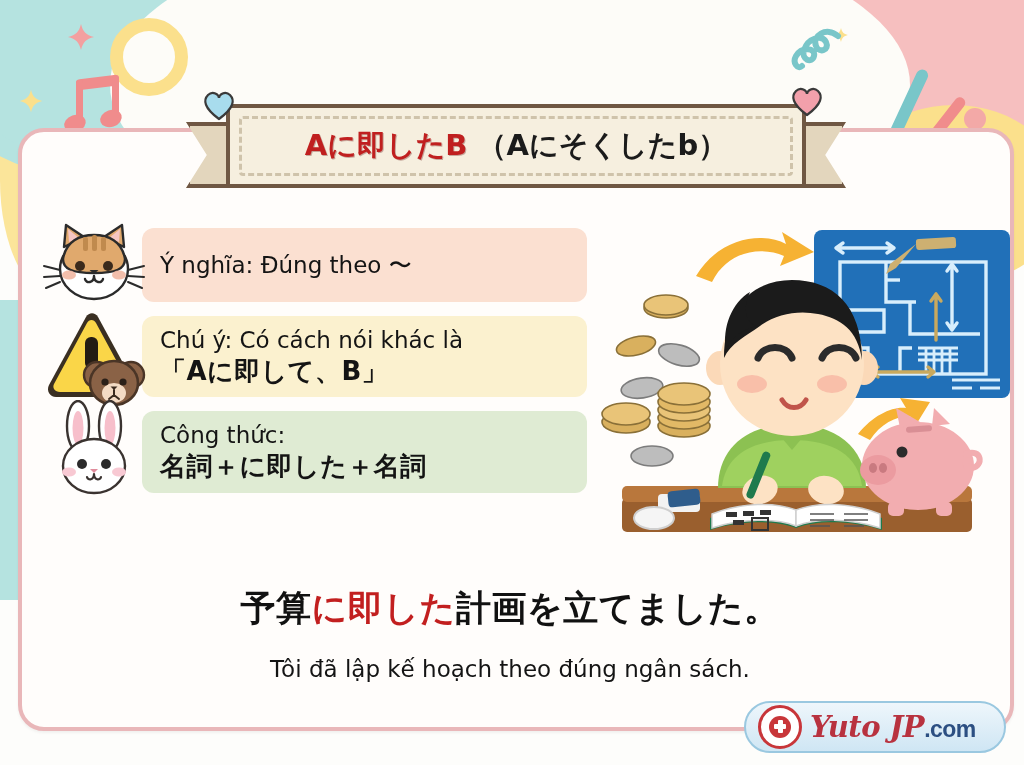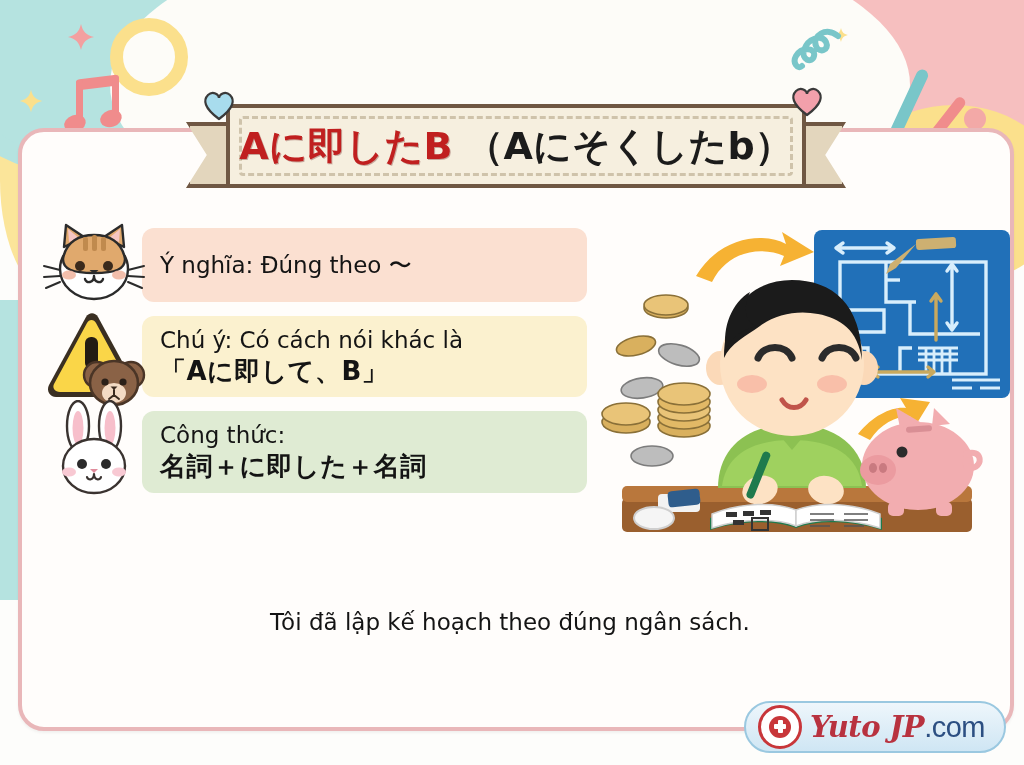--- a/index.html
+++ b/index.html
@@ -58,21 +58,21 @@
   .ribbon-wrap{position:absolute;left:186px;top:104px;width:660px;height:86px;}
   .ribbon-tail{position:absolute;top:18px;width:72px;height:58px;background:#e3d6bd;border:4px solid #6f5743;}
   .ribbon-tail.left{left:0;clip-path:polygon(0 0,100% 0,100% 100%,0 100%,26% 50%);}
   .ribbon-tail.right{right:0;clip-path:polygon(0 0,100% 0,74% 50%,100% 100%,0 100%);}
   .ribbon-main{
     position:absolute;left:40px;right:40px;top:0;height:84px;
     background:#f6efdf;border:4px solid #6f5743;border-radius:4px;box-sizing:border-box;
     display:flex;align-items:center;justify-content:center;
   }
   .ribbon-dash{position:absolute;left:9px;right:9px;top:8px;bottom:8px;border:3px dashed #cfc3ab;border-radius:4px;}
-  .ribbon-text{position:relative;font-size:38px;font-weight:bold;white-space:nowrap;
+  .ribbon-text{position:relative;font-size:29px;font-weight:bold;white-space:nowrap;
     font-family:"DejaVu Sans","Liberation Sans",sans-serif;text-align:right;}
   .ribbon-text .red{color:#c01f1f;text-shadow:1px 1px 0 rgba(90,0,0,.3);}
   .ribbon-text .blk{color:#1b1b1b;}
   .heart{position:absolute;width:34px;height:31px;}
   .heart svg{width:100%;height:100%;}
   .heart.left{left:16px;top:-14px;}
   .heart.right{right:22px;top:-18px;}
 
   
   .rows{position:absolute;left:42px;top:228px;width:545px;}
@@ -108,21 +108,21 @@
     background:linear-gradient(#eef6fb,#cfe6f4);border:2px solid #9ac8e0;border-radius:26px;
     display:flex;align-items:center;gap:8px;padding-left:12px;box-sizing:border-box;
   }
   .logo-mark{width:38px;height:38px;border-radius:50%;background:#fff;border:3px solid #c8363a;
              display:flex;align-items:center;justify-content:center;flex:0 0 auto;}
   .logo-mark i{width:22px;height:22px;border-radius:50%;background:#c8363a;display:block;position:relative;}
   .logo-mark i:after{content:"";position:absolute;left:5px;top:8px;width:12px;height:5px;background:#fff;border-radius:1px;}
   .logo-mark i:before{content:"";position:absolute;left:9px;top:4px;width:5px;height:13px;background:#fff;border-radius:1px;}
   .logo-text{font-size:29px;font-weight:bold;color:#b8323f;font-style:italic;
              font-family:"DejaVu Serif","Liberation Serif",serif;letter-spacing:-.5px;}
-  .logo-text .com{color:#2c4f82;font-size:29px;font-style:normal;font-weight:normal;
+  .logo-text .com{color:#2c4f82;font-size:23px;font-style:normal;font-weight:bold;
              font-family:"Liberation Sans",sans-serif;}
 </style>
 </head>
 <body>
 
 <div class="stage">
 
   <div class="blob blob-teal"></div>
   <div class="blob blob-teal2"></div>
   <div class="blob blob-pink"></div>
@@ -394,20 +394,21 @@
         <circle cx="302" cy="234" r="5.5" fill="#2b2b2b"></circle>
         <rect x="306" y="208" width="26" height="6" rx="3" fill="#d98f95" transform="rotate(-4 319 211)"></rect>
         <path d="M366 236 C382 230 384 248 372 250 C364 251 364 242 370 242" fill="none" stroke="#f2adb0" stroke-width="6" stroke-linecap="round"></path>
         <rect x="288" y="284" width="16" height="14" rx="5" fill="#f2adb0"></rect>
         <rect x="336" y="284" width="16" height="14" rx="5" fill="#f2adb0"></rect>
       </g>
     </svg>
   </div>
 
   <div class="example">
+    <div class="ex-jp"><span>予算</span><span class="red">に即した</span><span>計画を立てました。</span></div>
     <div class="ex-vi">Tôi đã lập kế hoạch theo đúng ngân sách.</div>
   </div>
 
   <div class="logo">
     <span class="logo-mark">
         <i></i>
       </span>
     <span class="logo-text"><span>Yuto JP</span><span class="com">.com</span></span>
   </div>
 

